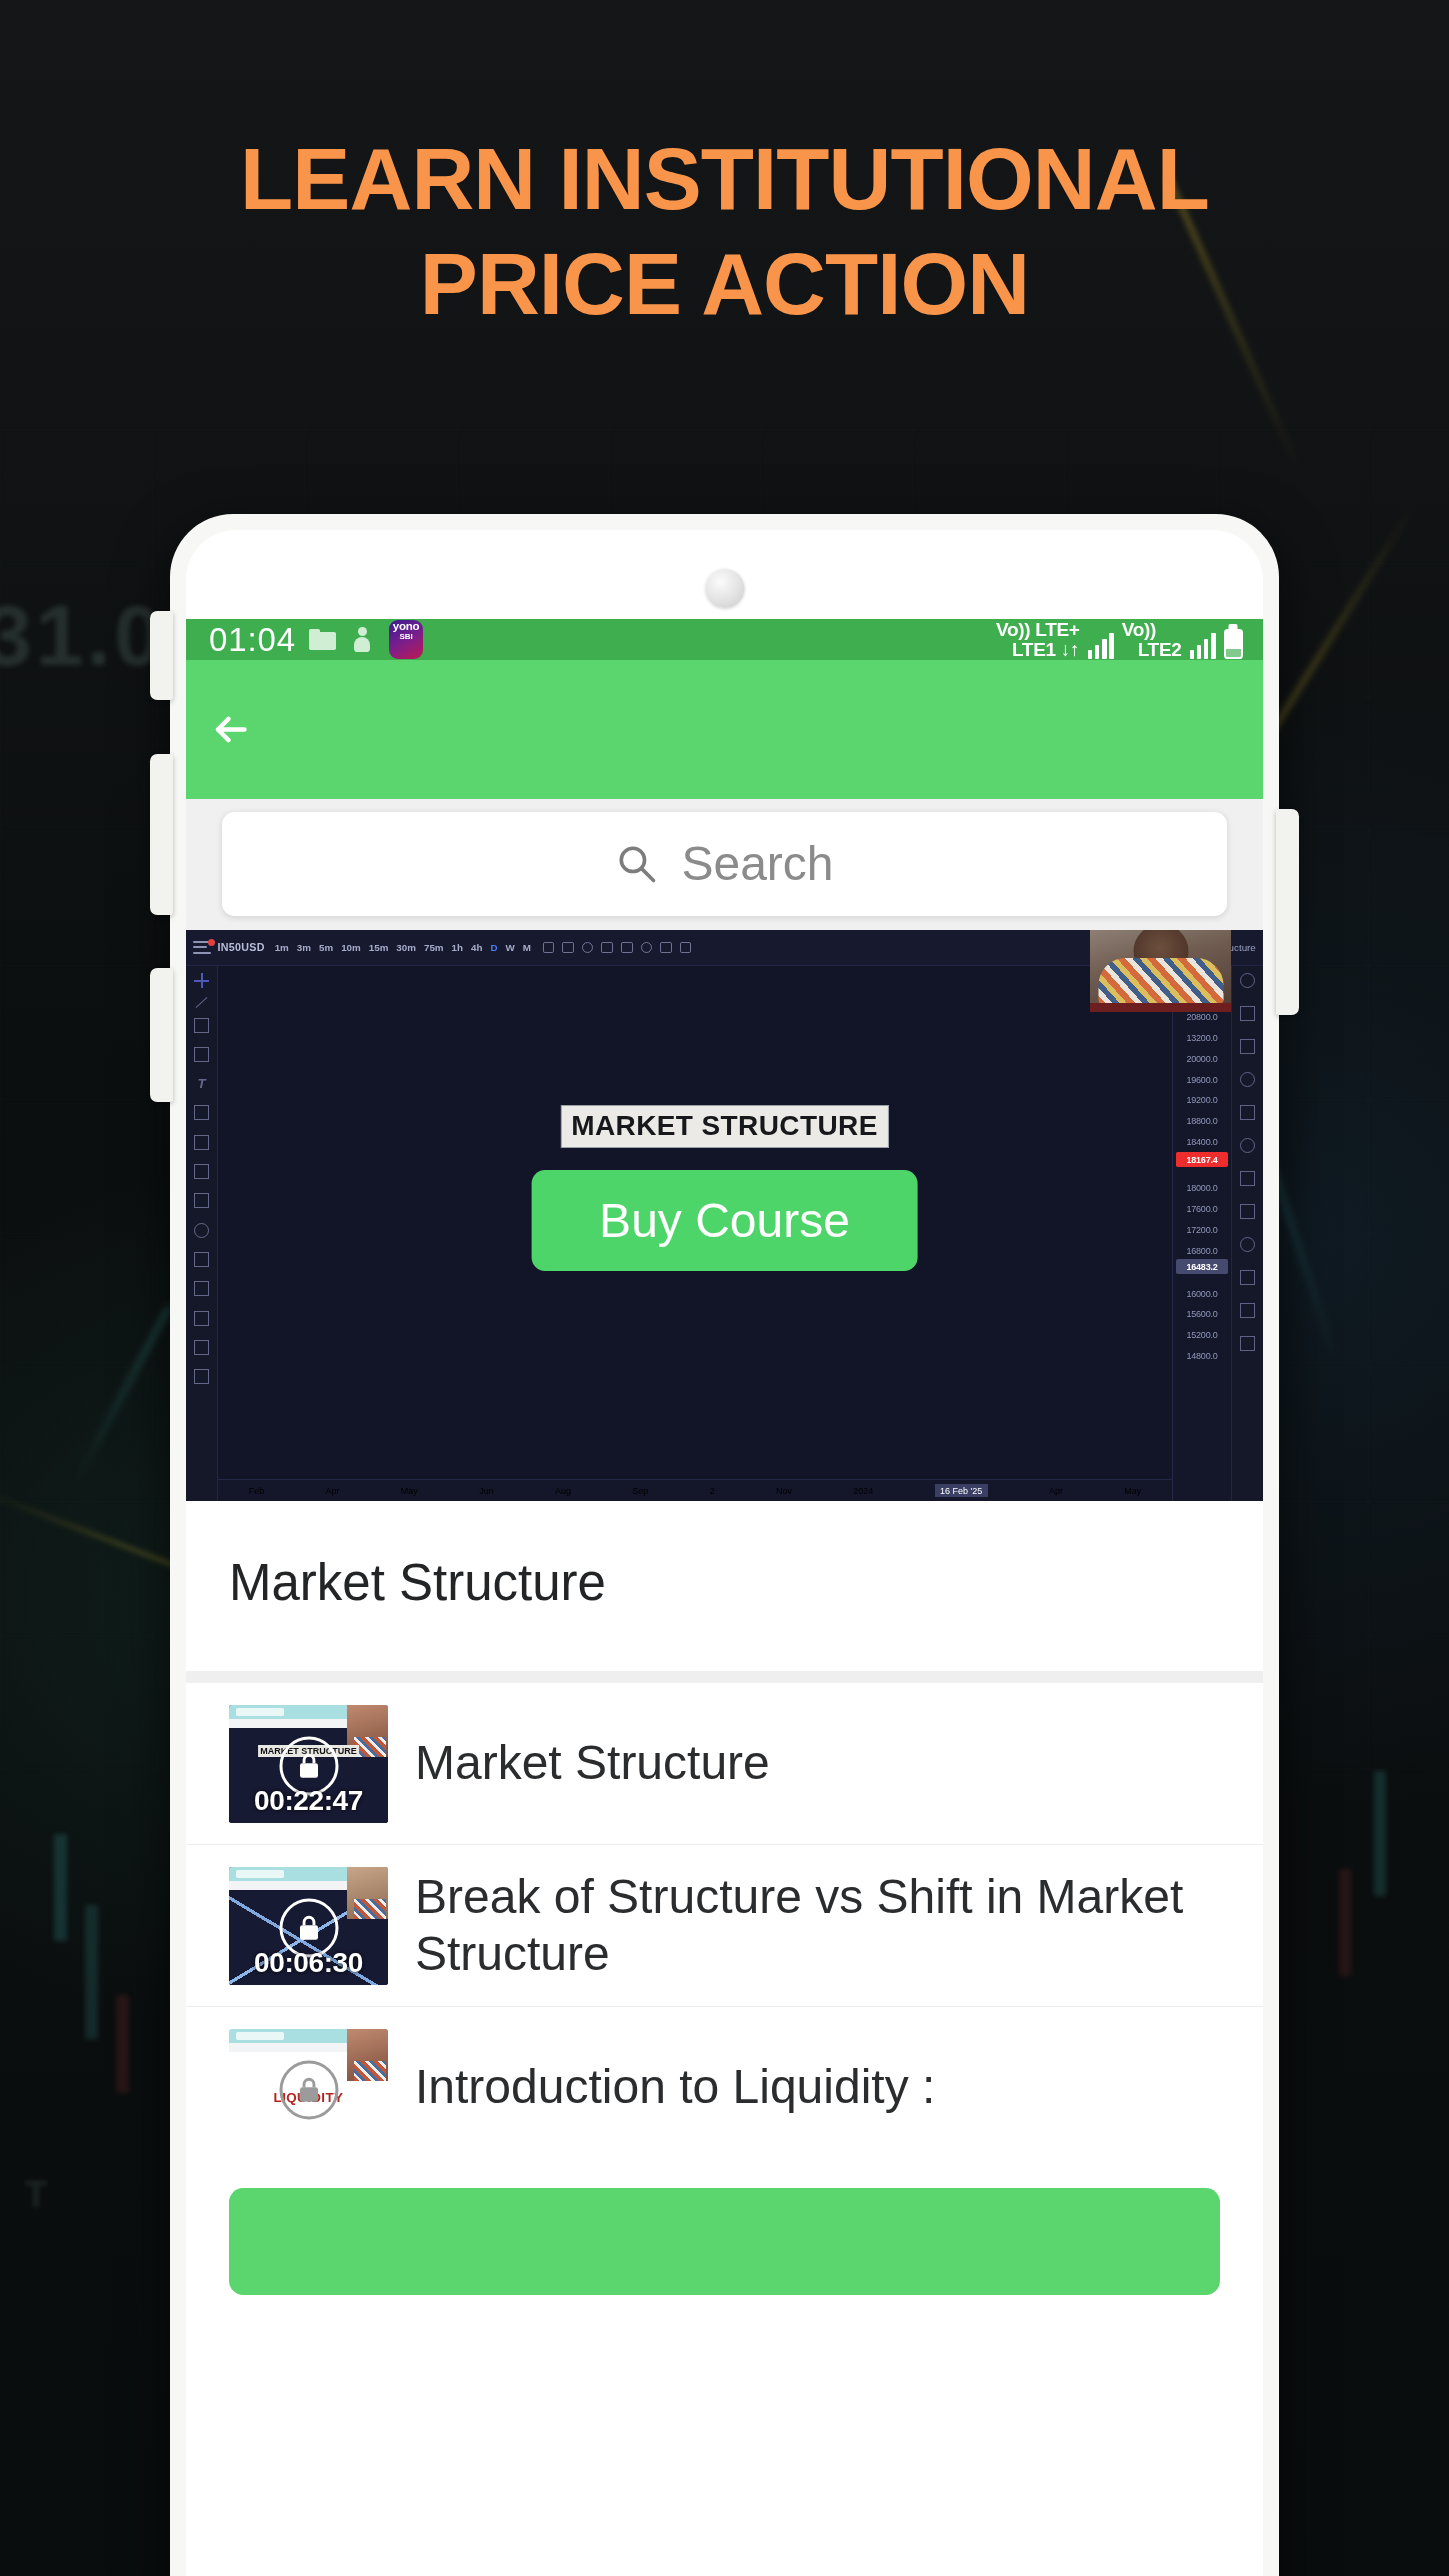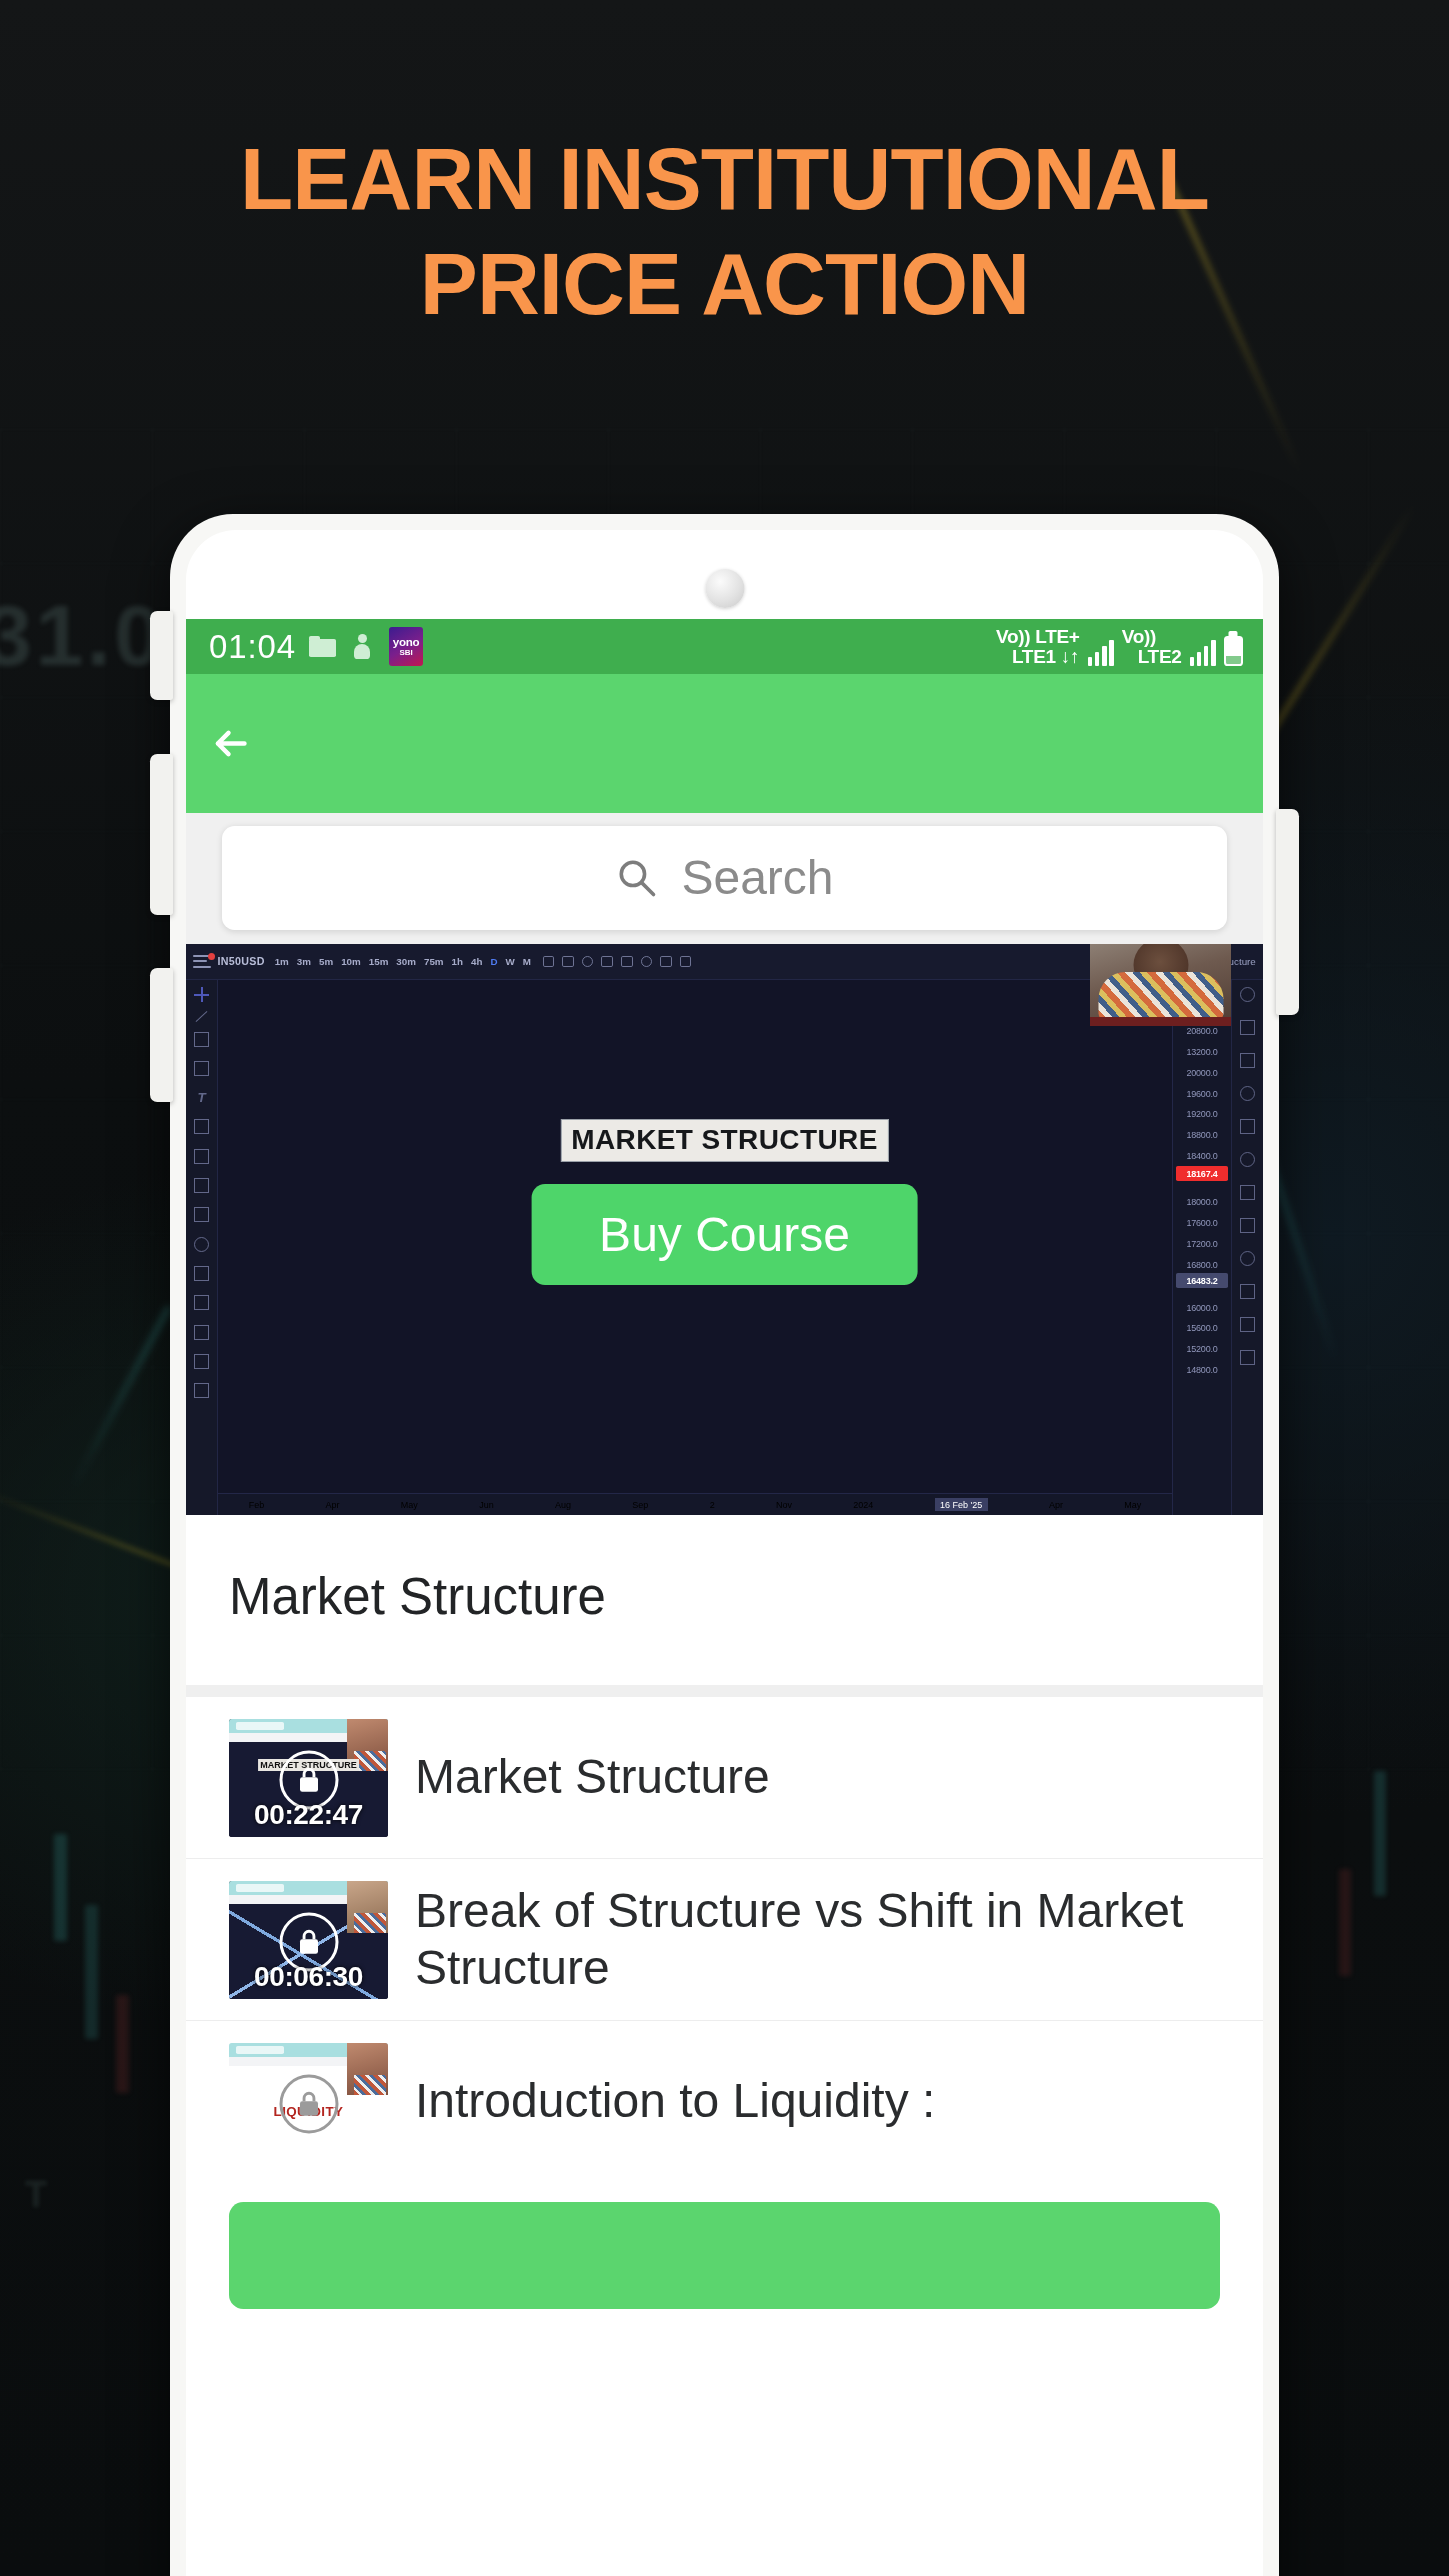--- a/index.html
+++ b/index.html
@@ -98,21 +98,21 @@
   .sb-l3 { left:-19.7px; top:454px;  width:23px; height:134px; border-radius:7.2px 2.7px 2.7px 7.2px; }
   .sb-r1 { right:-19.7px; top:295px; width:23px; height:206px; border-radius:2.7px 7.2px 7.2px 2.7px; }
 
   .screen {
     position:absolute; left:0; right:0; top:89px; bottom:0;
     background:#ffffff; overflow:hidden;
   }
 
   
   .statusbar {
-    height:55px; background:#3fae4e;
+    height:41px; background:#3fae4e;
     display:flex; align-items:center;
     padding:0 19.7px 0 23px; gap:12.5px;
     color:#ffffff;
   }
   .sb-time { font-size:33px; font-weight:400; letter-spacing:0.9px; }
   .sb-left-icons { display:flex; align-items:center; gap:16px; }
   .ic-folder { width:27px; height:21.5px; position:relative; }
   .ic-folder::before {
     content:''; position:absolute; left:0; top:0; width:11.6px; height:4.5px;
     background:#cfeed4; border-radius:1.8px 1.8px 0 0;
@@ -124,23 +124,23 @@
   .ic-person { width:21.5px; height:25px; position:relative; }
   .ic-person::before {
     content:''; position:absolute; left:6.3px; top:0; width:9px; height:9px;
     background:#cfeed4; border-radius:50%;
   }
   .ic-person::after {
     content:''; position:absolute; left:2.7px; top:9.8px; width:16px; height:15px;
     background:#cfeed4; border-radius:8px 8px 3.6px 3.6px;
   }
   .ic-yono {
-    width:34px; height:39px; border-radius:3px;
+    width:34px; height:39px; border-radius:9px;
     background:linear-gradient(150deg,#3b1c8f 0%, #7a1f8c 52%, #c01850 100%);
-    display:flex; flex-direction:column; align-items:center; justify-content:center;
+    display:flex; flex-direction:column; align-items:center; justify-content:flex-start;
     line-height:1;
   }
   .yono-t { font-size:11.6px; font-weight:bold; color:#fff; letter-spacing:-0.3px; }
   .yono-b { font-size:8px; font-weight:bold; color:#fff; margin-top:1.8px; }
   .sb-spacer { flex:1; }
   .sb-right { display:flex; align-items:flex-end; gap:8px; }
   .lte-stack { display:flex; flex-direction:column; line-height:1.02; }
   .lte-top { font-size:19px; font-weight:bold; letter-spacing:-0.3px; white-space:nowrap;}
   .lte-bot { font-size:19px; font-weight:bold; letter-spacing:-0.3px; white-space:nowrap;margin-left:16px;}
   .bars { display:flex; align-items:flex-end; gap:2.7px; height:27px; }

